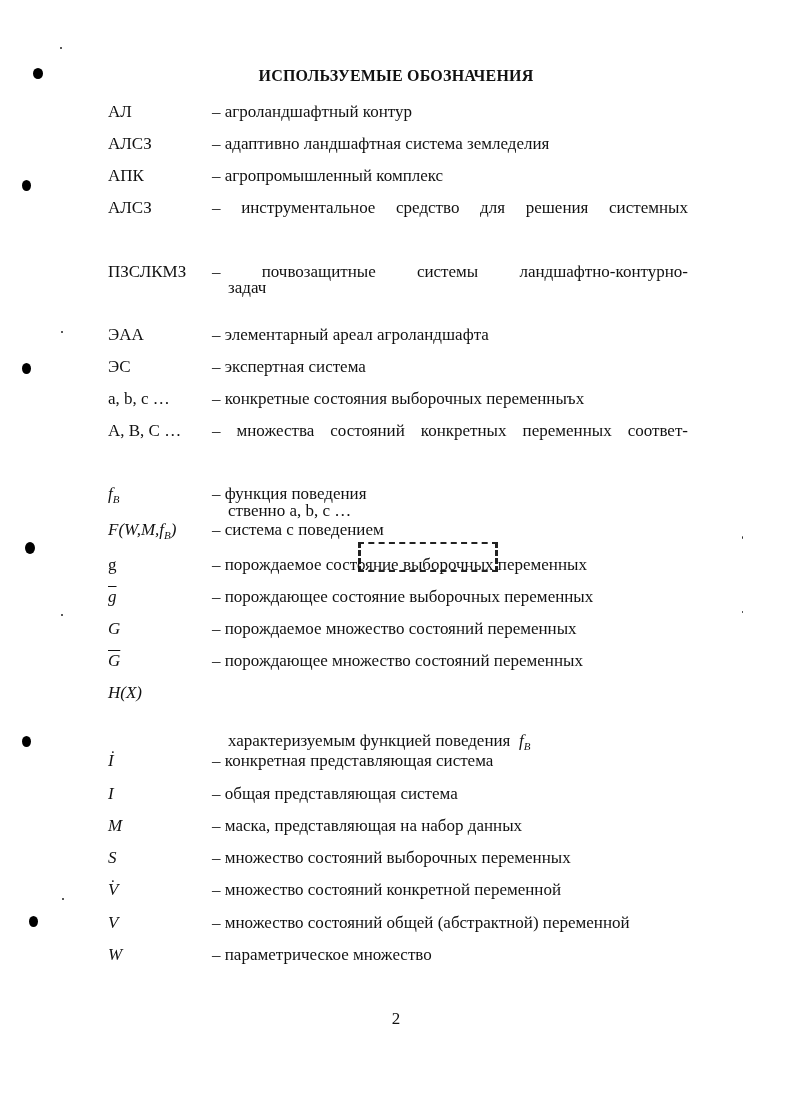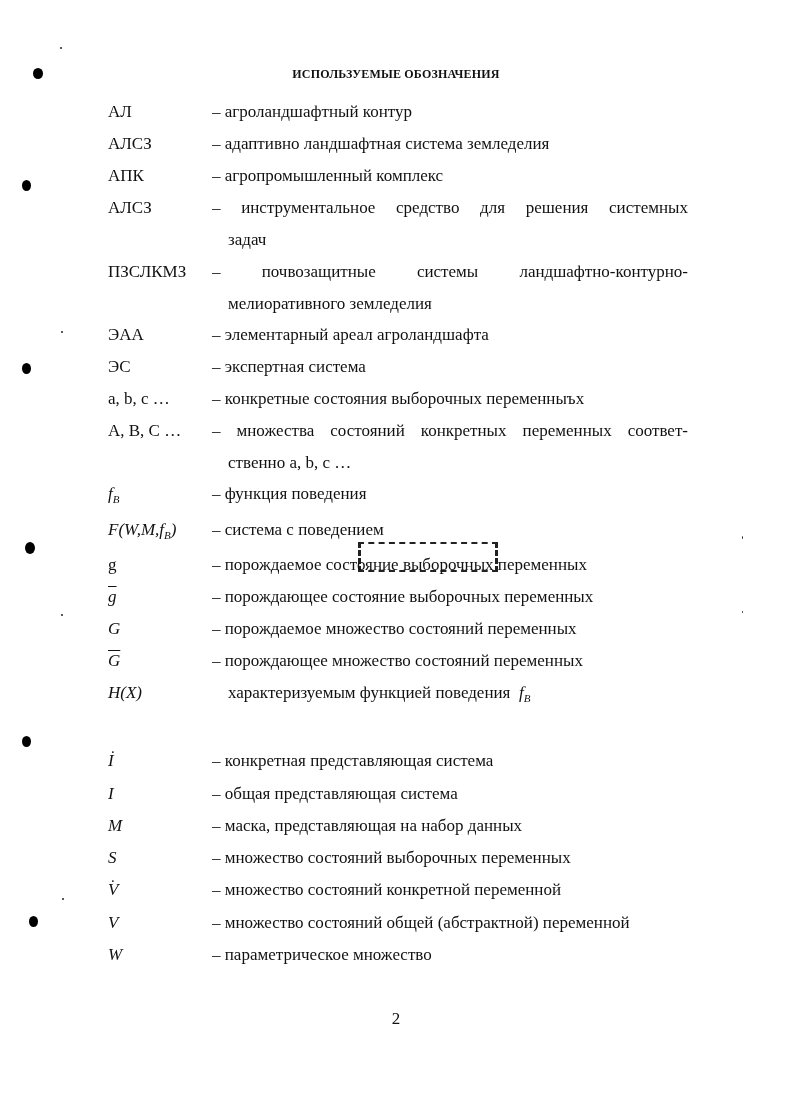--- a/index.html
+++ b/index.html
@@ -20,21 +20,21 @@
       left: 0; top: 0;
       width: 792px; height: 1093px;
     }
     .title {
       position: absolute;
       top: 67px;
       left: 0;
       width: 792px;
       text-align: center;
       font-weight: bold;
-      font-size: 12px;
+      font-size: 16px;
       letter-spacing: 0.2px;
     }
     .entry {
       position: absolute;
       left: 108px;
       width: 580px;
       font-size: 17px;
       line-height: 32px;
     }
     .sym {
@@ -57,20 +57,21 @@
       white-space: nowrap;
     }
     .def .line1.nojust {
       text-align: right;
       text-align-last: left;
     }
     .def .line2 {
       display: block;
       padding-left: 16px;
       white-space: nowrap;
+      margin-top: 48px;
     }
     sub { font-size: 11px; vertical-align: -4px; font-style: italic; }
     .overline { text-decoration: overline; }
     .dot-above { position: relative; }
     .dot-above::before {
       content: "\02D9";
       position: absolute;
       left: 2px; top: -10px;
       font-style: normal;
     }
@@ -152,21 +153,20 @@
     <div class="def">
       <span class="line1">– инструментальное средство для решения системных</span>
       <span class="line2">задач</span>
     </div>
   </div>
 
   <div class="entry" style="top:256px;">
     <span class="sym">ПЗСЛКМЗ</span>
     <div class="def">
       <span class="line1">– почвозащитные системы ландшафтно-контурно-</span>
-      <span class="line2">мелиоративного земледелия</span>
     </div>
   </div>
 
   <div class="entry" style="top:319px;">
     <span class="sym">ЭАА</span>
     <div class="def">
       <span class="line1 nojust">– элементарный ареал агроландшафта</span>
     </div>
   </div>
 

